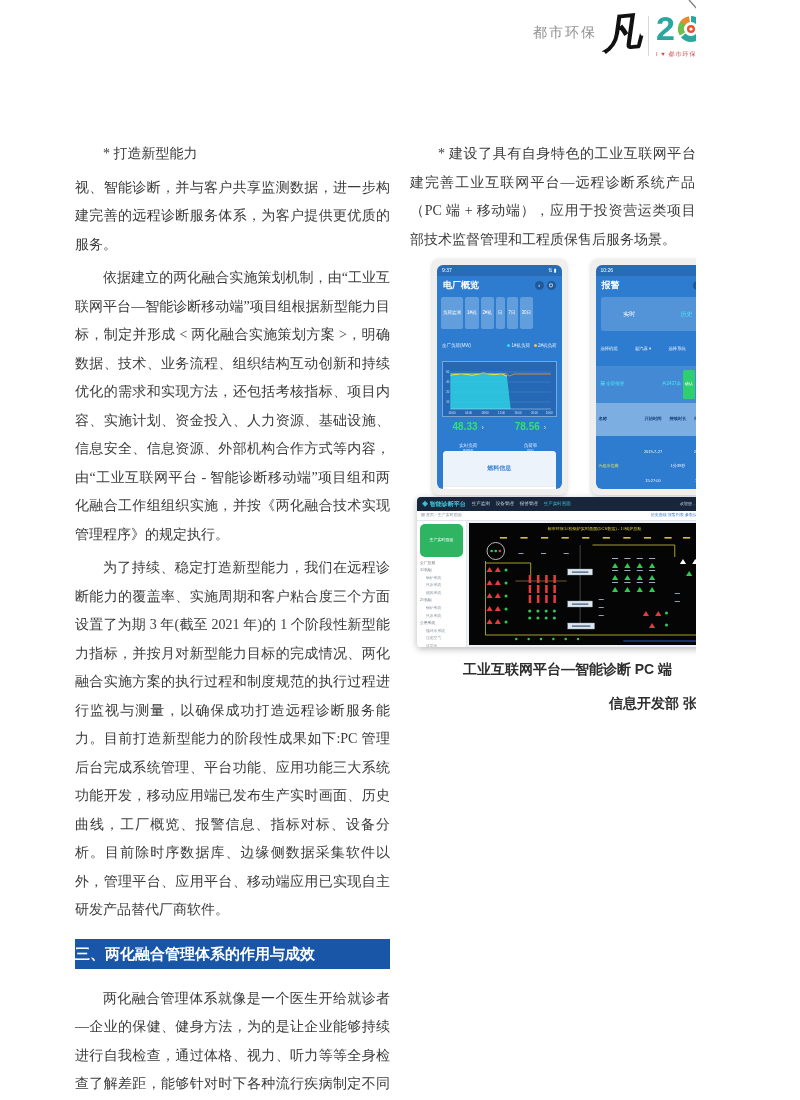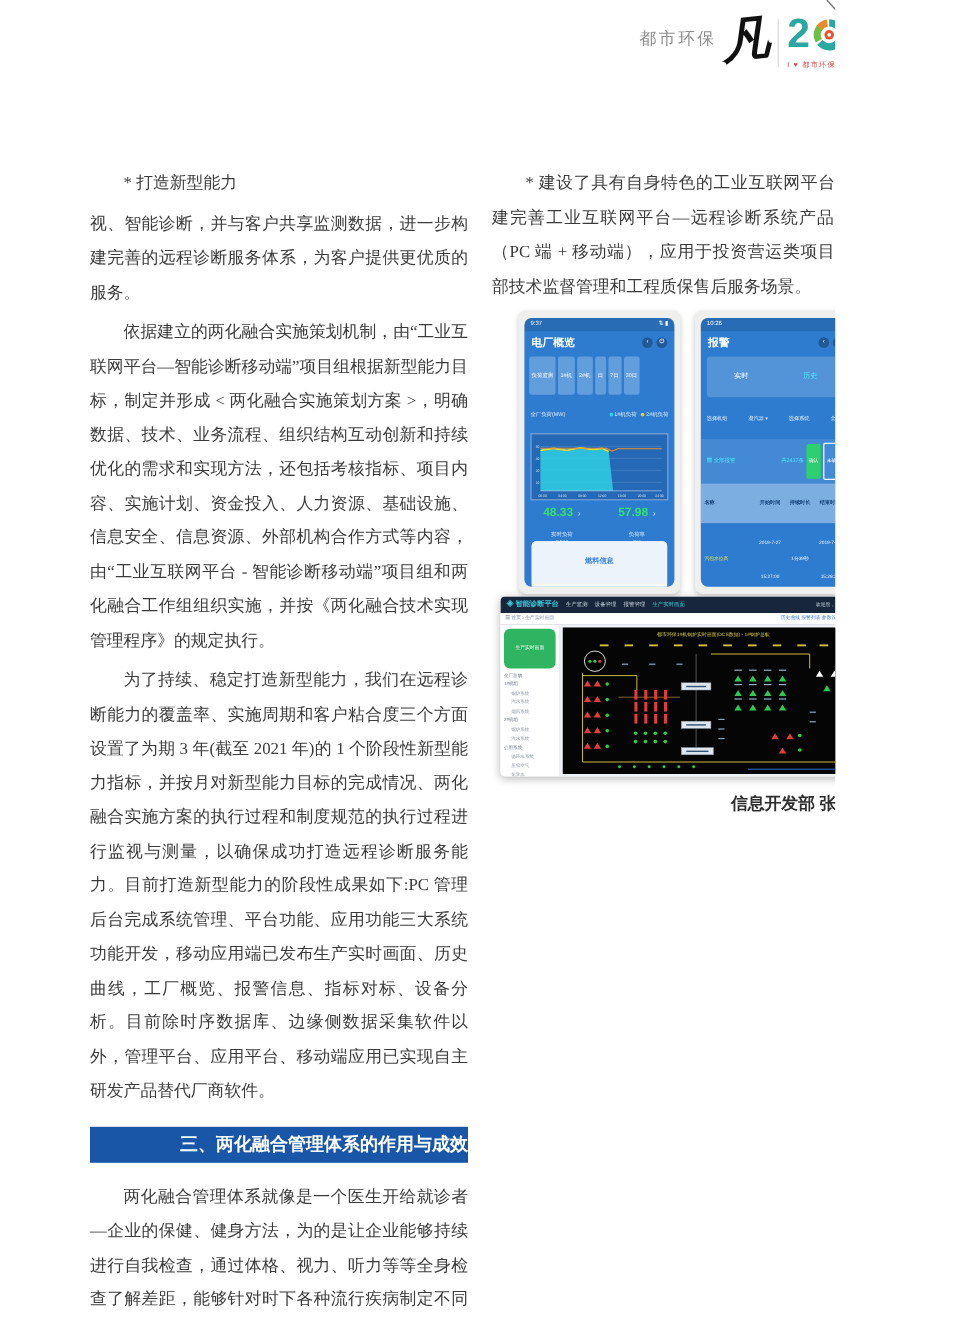--- a/index.html
+++ b/index.html
@@ -27,29 +27,29 @@
   .pagebox-notch { position:absolute; left:753px; top:71px; width:6px; height:6px; background:#fff; border:1px solid #bbb; }
 
   
   .col { position:absolute; top:140px; width:315px; font-size:14px; line-height:28.5px;
          text-align:justify; }
   .col-left { left:75px; }
   .col-right { left:410px; }
   p.body { margin:0 0 5px; text-indent:2em; }
   p.body.noindent { text-indent:0; }
   .sec-head { background:#1a56a8; color:#fff; font-family:"Liberation Sans",sans-serif;
-              font-weight:bold; font-size:15px; text-align:right; line-height:30px; height:30px;
+              font-weight:bold; font-size:15px; text-align:left; line-height:30px; height:30px;
               margin:14px 0 16px; }
   .fig-cap { font-family:"Liberation Sans",sans-serif; font-weight:bold; font-size:14px; color:#2e2e2e;
              text-align:center; margin:9px 0 9px; line-height:22px; }
   .sig { font-family:"Liberation Sans",sans-serif; font-weight:bold; font-size:14px; text-align:right;
          margin-top:8px; color:#2e2e2e; }
 
   
-  .phones { display:flex; gap:12px; margin:4px 0 0 22px; }
+  .phones { display:flex; gap:24px; margin:4px 0 0 22px; }
   .shot { width:135px; height:236px; background:#efefee; border-radius:7px; padding:6px 5px;
           box-shadow:0 1px 4px rgba(0,0,0,.18); }
   .phone { width:100%; height:100%; background:#2e7cd0; border-radius:6px; overflow:hidden;
            display:flex; flex-direction:column; font-family:"Liberation Sans",sans-serif; color:#fff; }
   .p-status { height:11px; font-size:5px; padding:0 5px; display:flex; justify-content:space-between;
               align-items:center; background:rgba(0,0,0,.12); flex:none; }
   .p-title { height:19px; padding:0 6px; display:flex; align-items:center; font-size:9px;
              font-weight:bold; flex:none; }
   .p-circles { margin-left:auto; display:flex; gap:3px; }
   .p-circle { width:9px; height:9px; border-radius:50%; background:rgba(0,0,0,.28); font-size:5px;
@@ -221,21 +221,21 @@
               </g>
             </svg>
           </div>
           <div class="p-kpis">
             <div class="kpi">
               <span class="kpi-v">48.33</span>
               <span class="kpi-a">›</span>
               <div class="kpi-l"><span>实时负荷</span><br><span>(MW)</span></div>
             </div>
             <div class="kpi">
-              <span class="kpi-v">57.98</span>
+              <span class="kpi-v">78.56</span>
               <span class="kpi-a">›</span>
               <div class="kpi-l"><span>负荷率</span><br><span>(%)</span></div>
             </div>
           </div>
           <div class="p-card">
             <div class="p-card-h">燃料信息</div>
             <div class="p-crow">
               
               
               
@@ -472,17 +472,18 @@
               <rect x="200" y="78" width="5" height="1"></rect>
                 <rect x="48" y="30" width="5" height="1"></rect>
               <rect x="70" y="30" width="5" height="1"></rect>
                 <rect x="92" y="30" width="5" height="1"></rect>
             </g>
           </svg>
         </div>
       </div>
     </div>
 
+    <div class="fig-cap" style="margin-top:11px;">工业互联网平台—智能诊断 PC 端</div>
 
     <div class="sig">信息开发部 张纪炜</div>
   </div>
 
 </div>
 
 </body></html>

